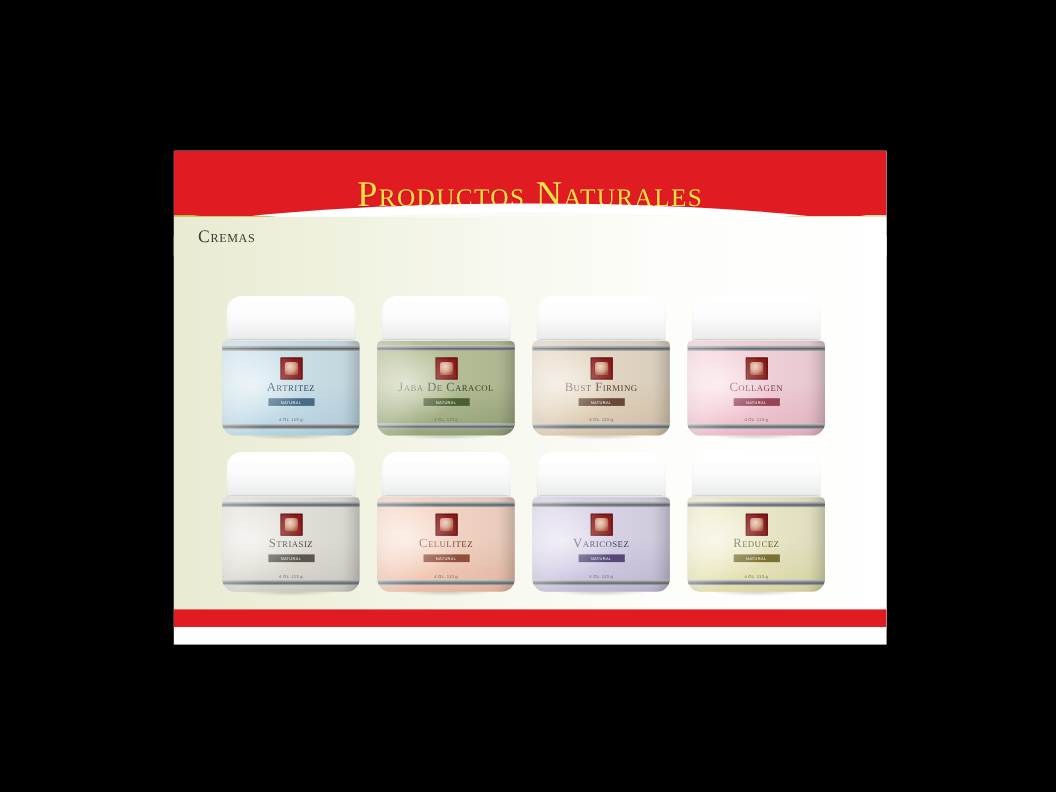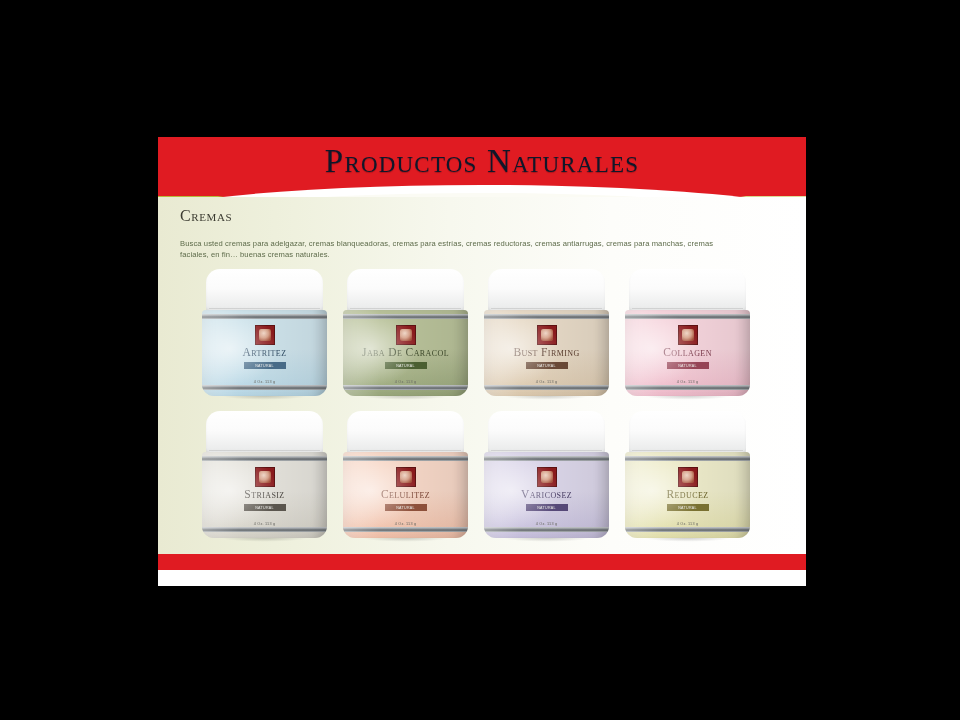--- a/index.html
+++ b/index.html
@@ -17,23 +17,23 @@
   #header-band{
     position:absolute;left:0;top:0;width:100%;height:62px;
     background:#e01b22;
     overflow:hidden;
   }
   #header-band::after{
     content:"";position:absolute;left:-6%;bottom:-26px;width:112%;height:40px;
     background:#ffffff;border-radius:50% 50% 0 0 / 100% 100% 0 0;
   }
   #header-title{
-    position:absolute;left:0;right:0;top:4px;
+    position:absolute;left:0;right:0;top:20px;
     text-align:center;
-    color:#0f172a;
+    color:#fde047;
     font-family:"Liberation Serif",serif;
     font-size:33px;
     font-variant:small-caps;
     letter-spacing:1.2px;
     line-height:40px;
     text-shadow:0 1px 1px rgba(0,0,0,.25);
     white-space:nowrap;
   }
 
   
@@ -167,21 +167,20 @@
 
     <div id="header-band">
       <div id="header-title">Productos Naturales</div>
     </div>
     <div id="header-stripe"></div>
     <div id="stripe-cover"></div>
 
     <div id="slide-body">
 
       <div id="section-title">Cremas</div>
-      <div id="section-desc">Busca usted cremas para adelgazar, cremas blanqueadoras, cremas para estrías, cremas reductoras, cremas antiarrugas, cremas para manchas, cremas faciales, en fin… buenas cremas naturales.</div>
 
       <div id="grid">
         <div class="jar-row" id="row-1">
             <div class="jar">
               <div class="lid"></div>
               <div class="body" style="background: linear-gradient(rgb(207, 228, 236) 0%, rgb(207, 228, 236) 45%, rgb(185, 216, 230) 100%);">
                 <div class="band-top"></div>
                 <div class="logo">
                   <div class="mark"></div>
                 </div>

